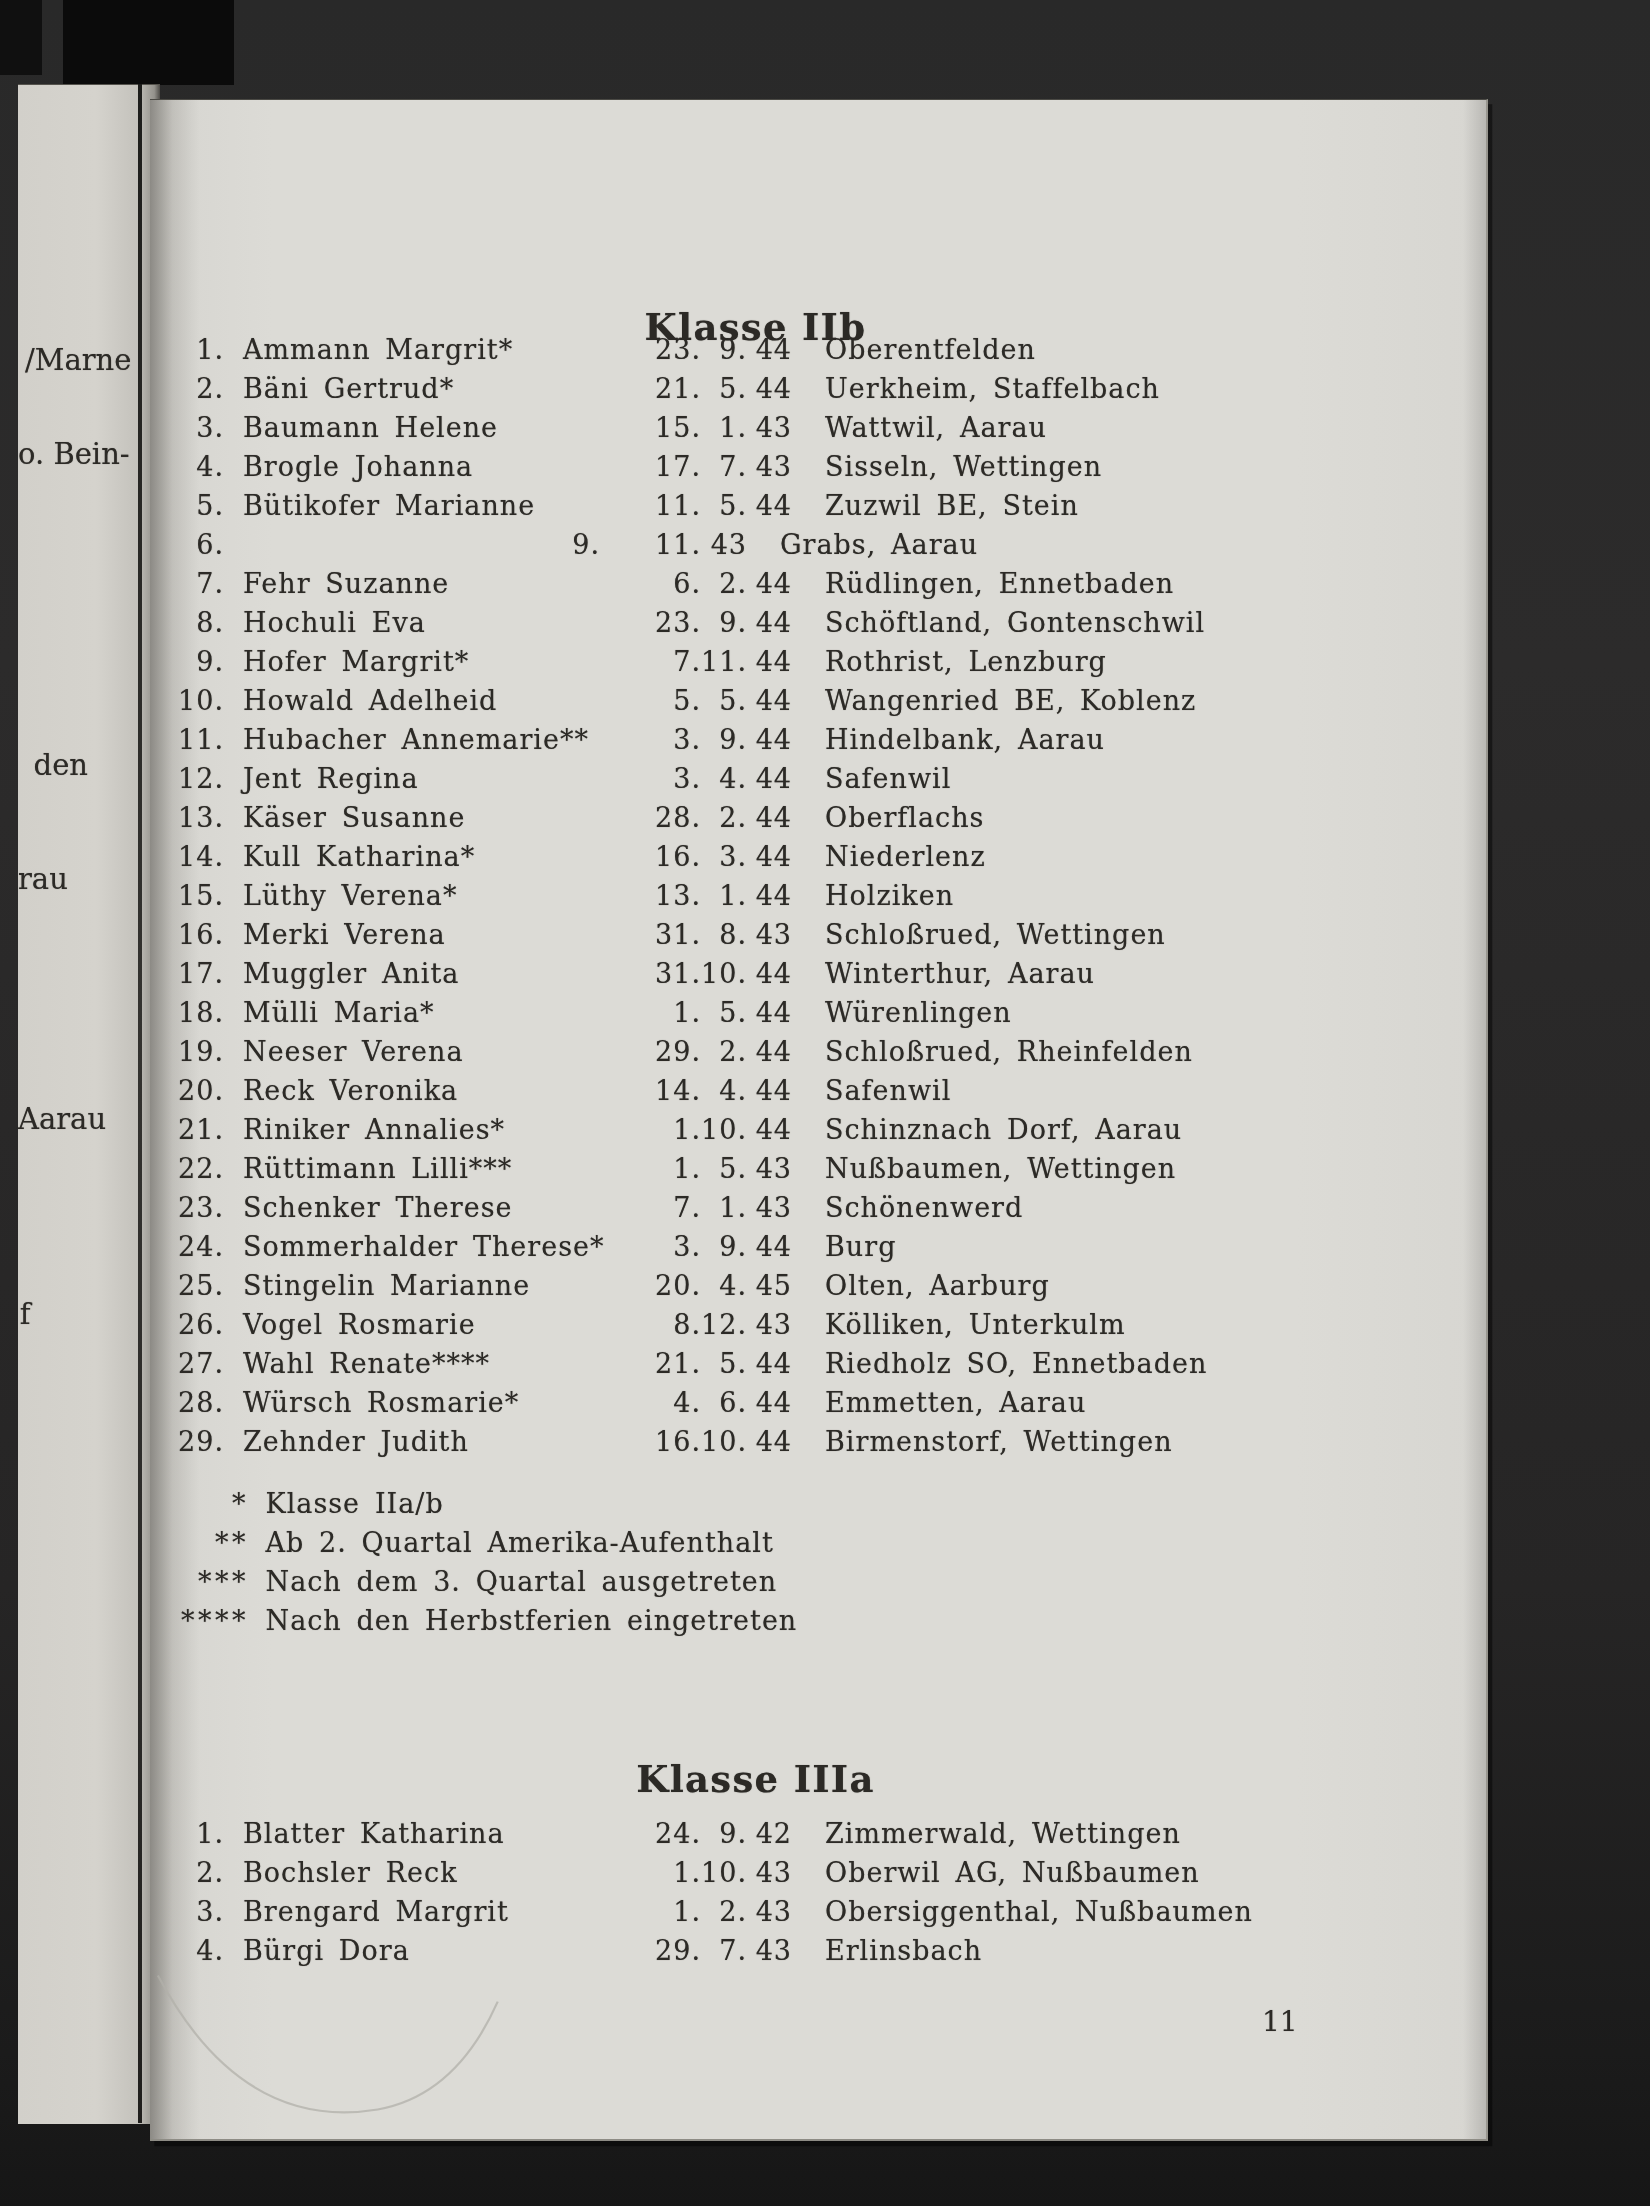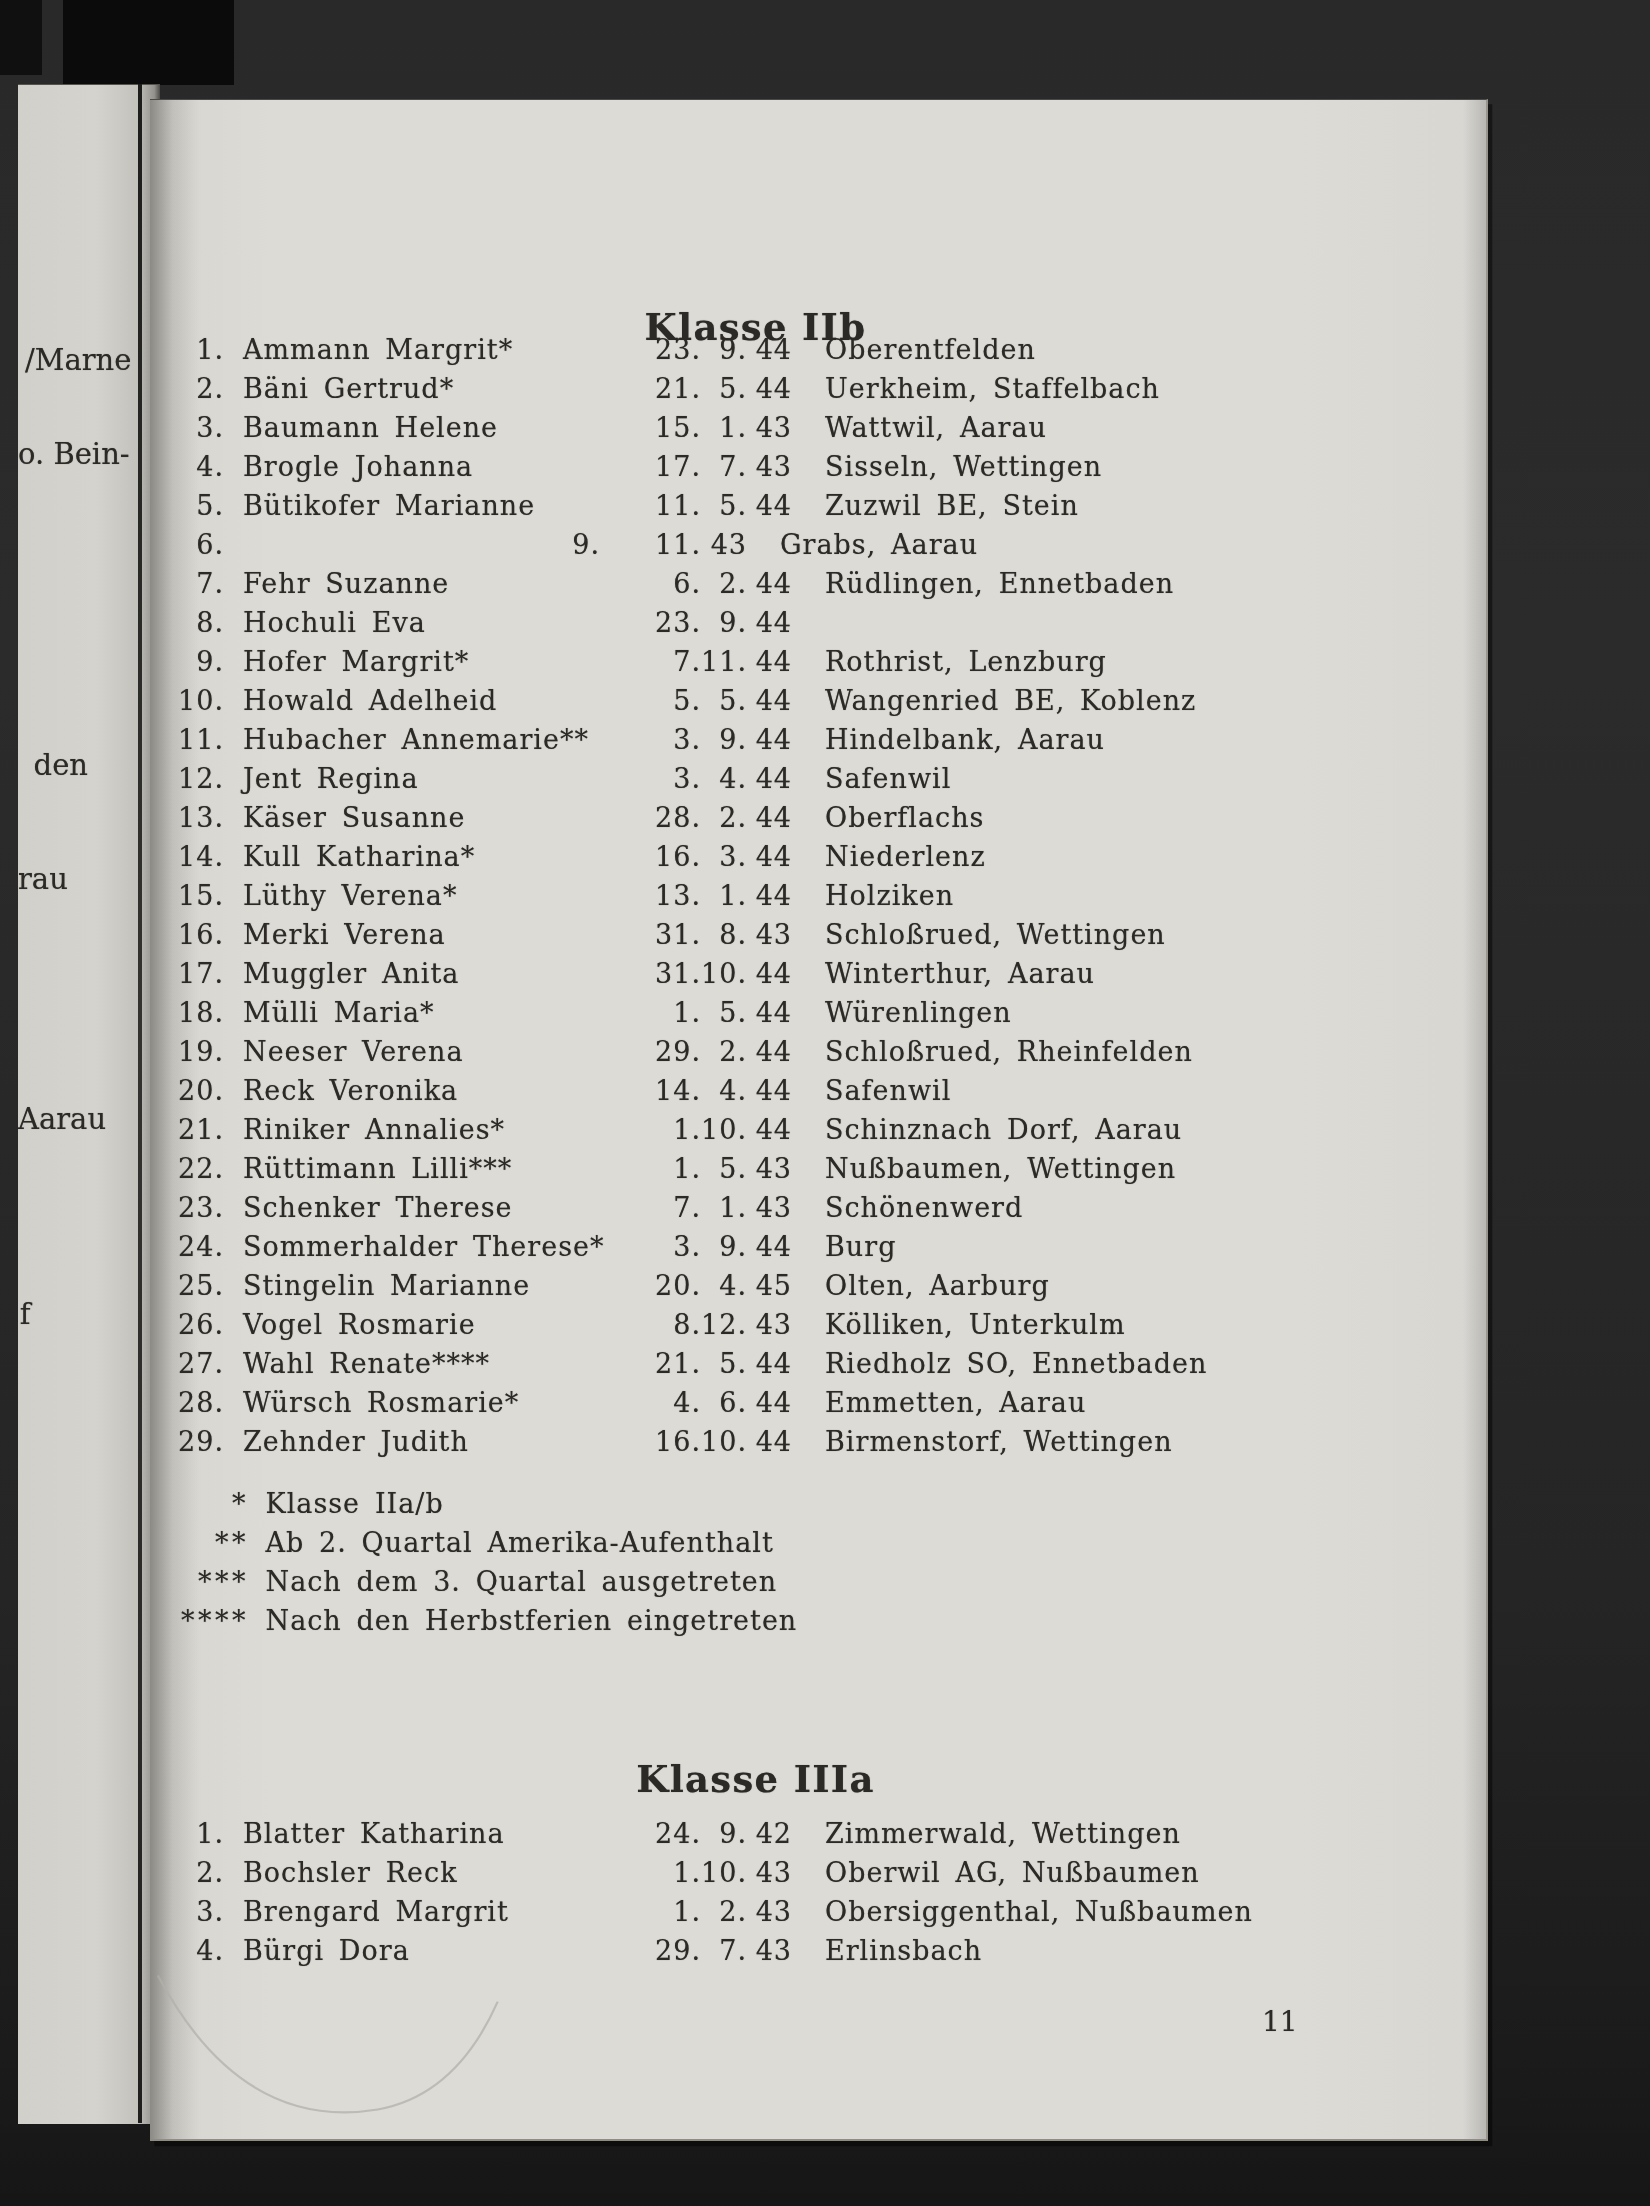--- a/index.html
+++ b/index.html
@@ -166,20 +166,21 @@
           <span class="c-year">44</span>
           <span class="c-place">Rüdlingen, Ennetbaden</span>
         </div>
 
         <div class="row txt">
           <span class="c-no">8.</span>
           <span class="c-name">Hochuli Eva</span>
           <span class="c-day">23.</span>
           <span class="c-month">9.</span>
           <span class="c-year">44</span>
+          <span class="c-place">Schöftland, Gontenschwil</span>
         </div>
 
         <div class="row txt">
           <span class="c-no">9.</span>
           <span class="c-name">Hofer Margrit*</span>
           <span class="c-day">7.</span>
           <span class="c-month">11.</span>
           <span class="c-year">44</span>
           <span class="c-place">Rothrist, Lenzburg</span>
         </div>

